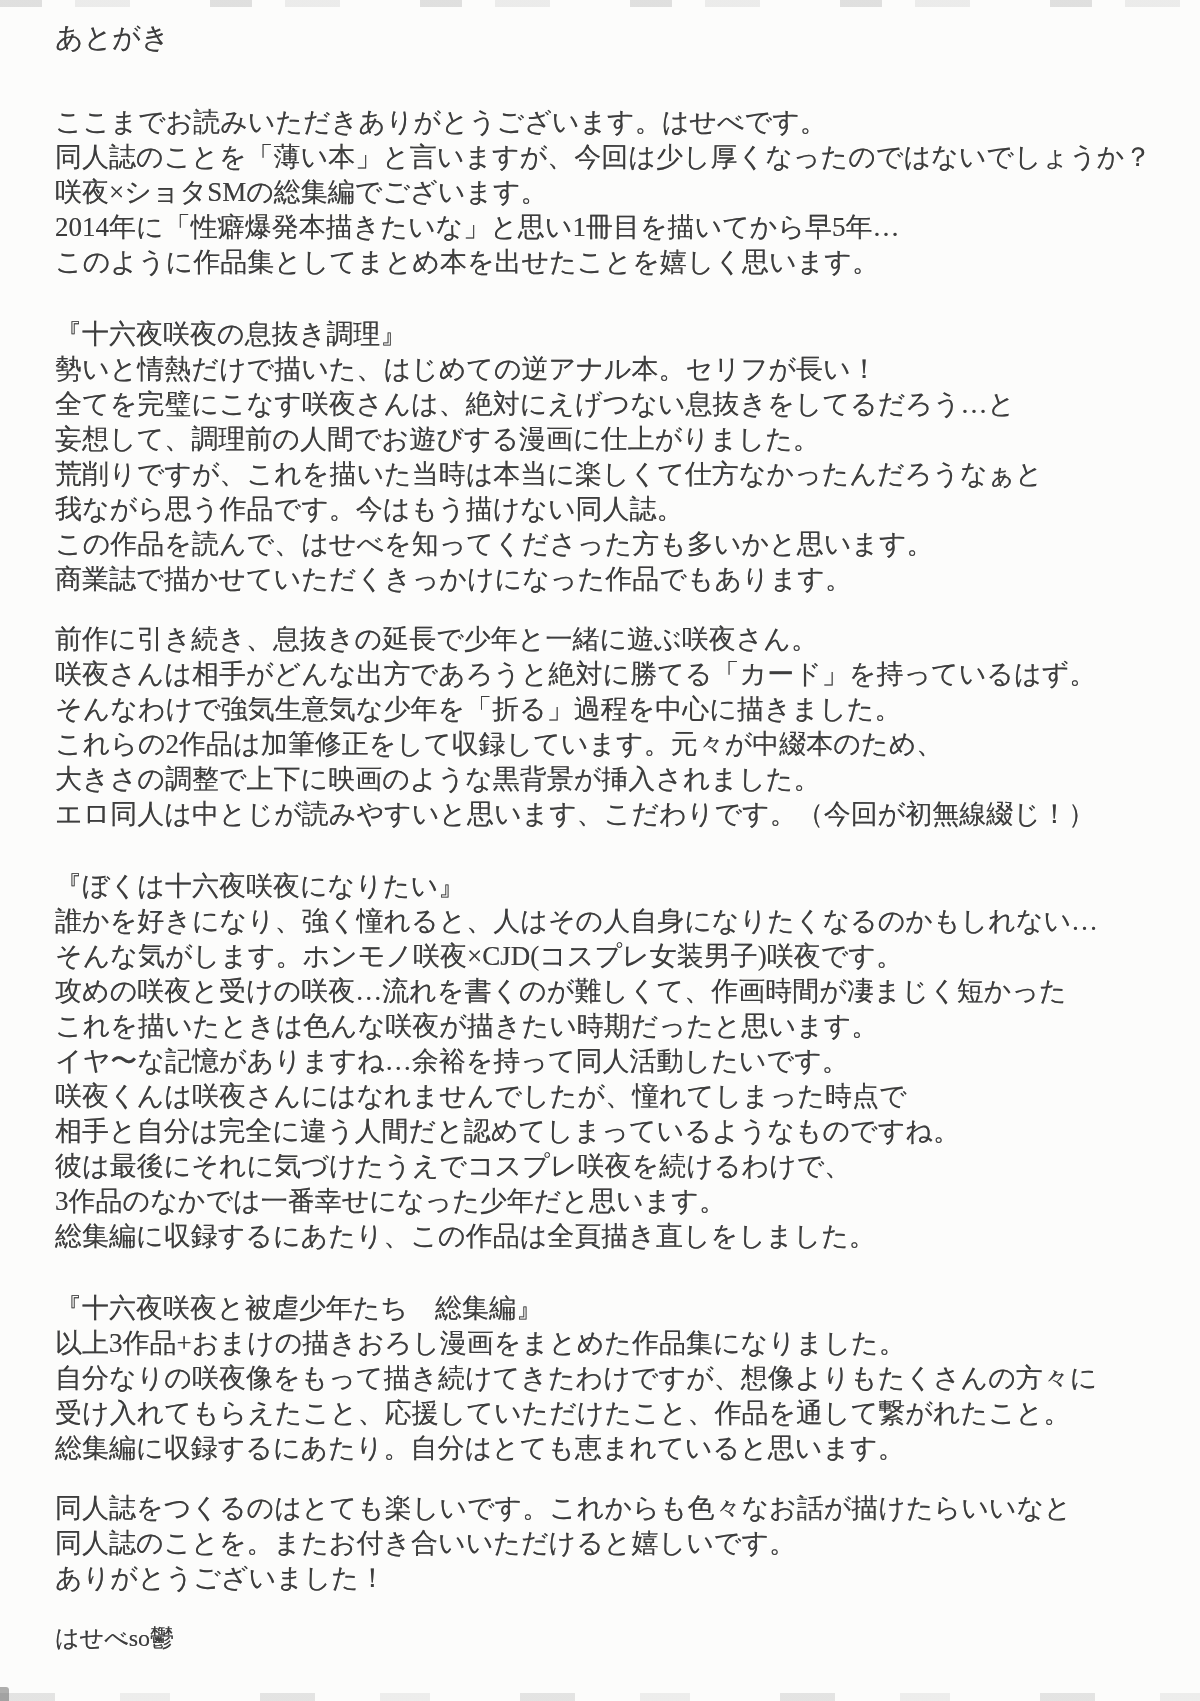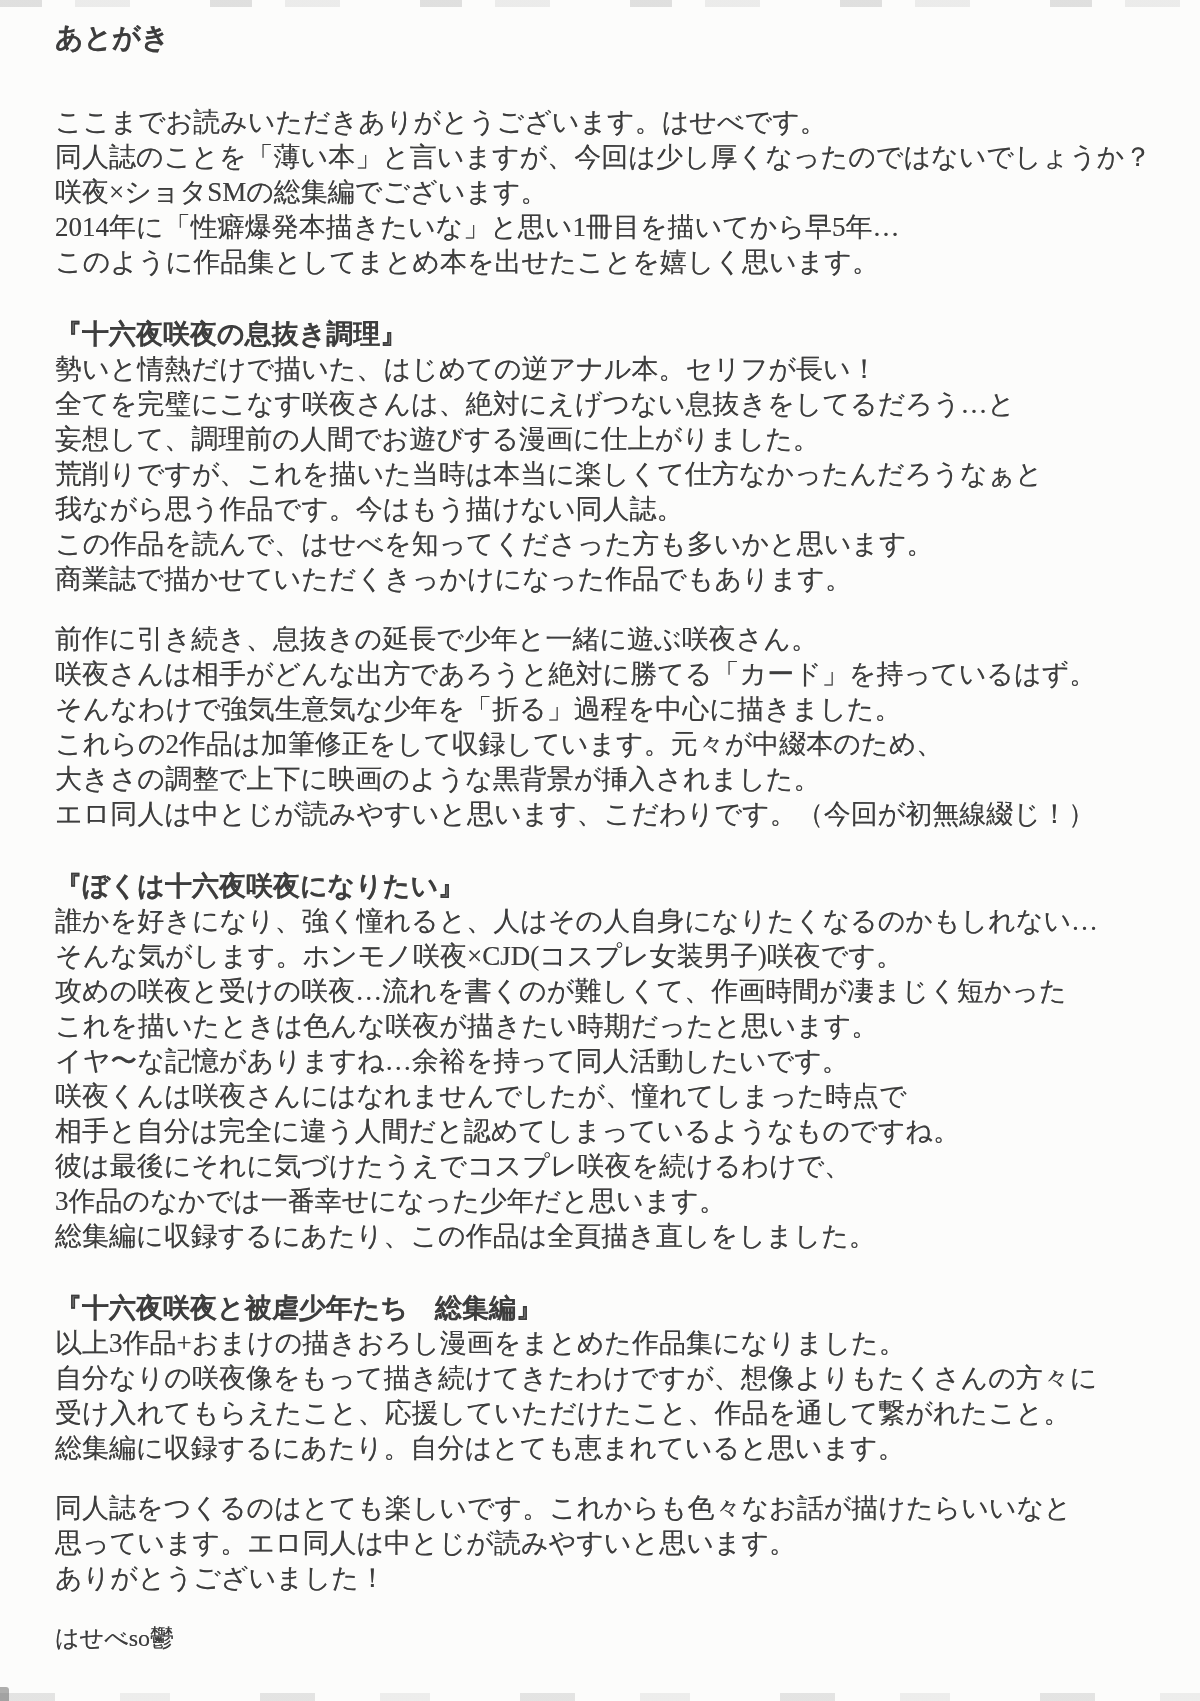--- a/index.html
+++ b/index.html
@@ -17,35 +17,35 @@
     color: #3d3d3d;
   }
   .content {
     position: relative;
     padding: 20px 58px 0 55px;
     box-sizing: border-box;
   }
   .heading {
     font-size: 28px;
     line-height: 35px;
-    font-weight: bold;
+    font-weight: normal;
     margin: 0 0 50px 0;
     text-shadow: 0 0 0.5px rgba(60,60,60,0.55);
   }
   .para {
     margin: 0 0 25px 0;
   }
   .para.closing { }
   .line, .sec-title {
     font-size: 27px;
     line-height: 35px;
     white-space: nowrap;
     text-shadow: 0 0 0.5px rgba(60,60,60,0.55);
   }
-  .sec-title { font-weight: bold; margin-top: 37px; }
+  .sec-title { font-weight: normal; margin-top: 37px; }
   .signature {
     font-size: 24px;
     line-height: 35px;
     text-shadow: 0 0 0.5px rgba(60,60,60,0.55);
   }
   
   .artifact-top {
     position: absolute;
     top: 0; left: 0;
     width: 100%; height: 7px;
@@ -132,21 +132,21 @@
     <div class="para">
       <div class="sec-title">『十六夜咲夜と被虐少年たち　総集編』</div>
       <div class="line">以上3作品+おまけの描きおろし漫画をまとめた作品集になりました。</div>
       <div class="line">自分なりの咲夜像をもって描き続けてきたわけですが、想像よりもたくさんの方々に</div>
       <div class="line">受け入れてもらえたこと、応援していただけたこと、作品を通して繋がれたこと。</div>
       <div class="line">総集編に収録するにあたり。自分はとても恵まれていると思います。</div>
     </div>
 
     <div class="para closing">
       <div class="line">同人誌をつくるのはとても楽しいです。これからも色々なお話が描けたらいいなと</div>
-      <div class="line">思っています。エロ同人は中とじが読みやすいと思います。</div>
+      <div class="line">同人誌のことを。またお付き合いいただけると嬉しいです。</div>
       <div class="line">ありがとうございました！</div>
     </div>
 
     <div class="signature">はせべso鬱</div>
 
   </div>
 
   <div class="artifact-bottom"></div>
   <div class="artifact-corner"></div>
 </div>

